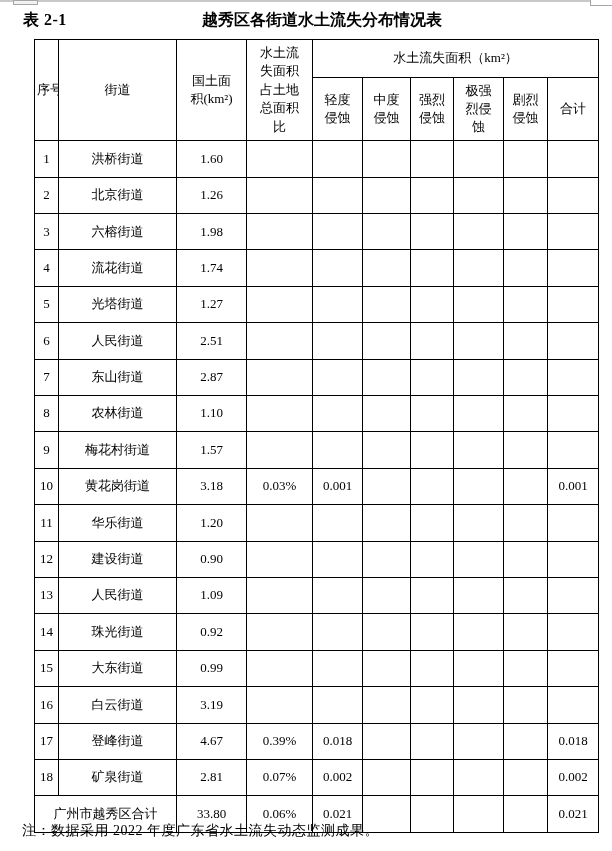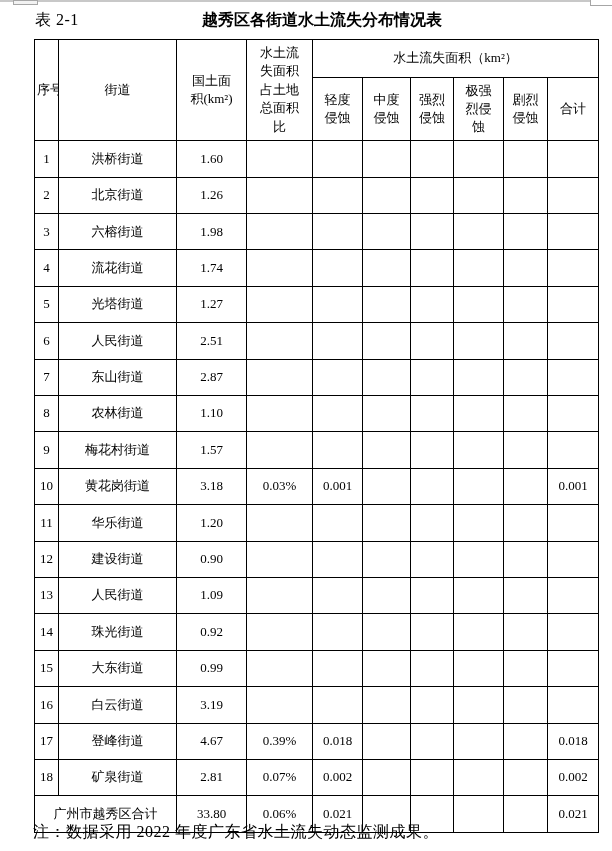--- a/index.html
+++ b/index.html
@@ -29,22 +29,22 @@
     width: 22px; height: 6px;
     background: #ffffff;
     border: 1px solid #a6a6a6;
     border-top: none; border-right: none;
   }
   .caption {
     position: absolute; left: 0; top: 10px;
     width: 612px; height: 22px;
   }
   .doc-label {
-    position: absolute; left: 35px; top: 0;
-    font-size: 16px; font-weight: normal;
+    position: absolute; left: 23px; top: 0;
+    font-size: 16px; font-weight: bold;
     letter-spacing: 0.5px;
   }
   .doc-title {
     position: absolute; left: 16px; top: 0;
     width: 612px;
     text-align: center;
     font-size: 16px; font-weight: bold;
   }
   table.loss-table {
     position: absolute; left: 34px; top: 39px;
@@ -63,22 +63,22 @@
   }
   tr.hrow1 { height: 34px; }
   tr.hrow2 { height: 56px; margin-top: 36px; }
   tbody tr { height: 36.4px; }
   tfoot tr { height: 36.5px; }
   .w50 { width: 50px; margin: 12px auto; }   
   .w40 { width: 40px; margin: 4px auto; }   
   .w36 { width: 36px; margin: 0 auto; }   
   .w30 { width: 30px; margin: 0 auto; }
   .footnote {
-    position: absolute; left: 33px; top: 822px;
-    font-size: 16px;
+    position: absolute; left: 22px; top: 822px;
+    font-size: 14px;
     letter-spacing: 0.5px;
   }
 </style>
 </head>
 <body>
 
 <div class="page">
 
   <div class="top-line"></div>
   <div class="handle-left"></div>

